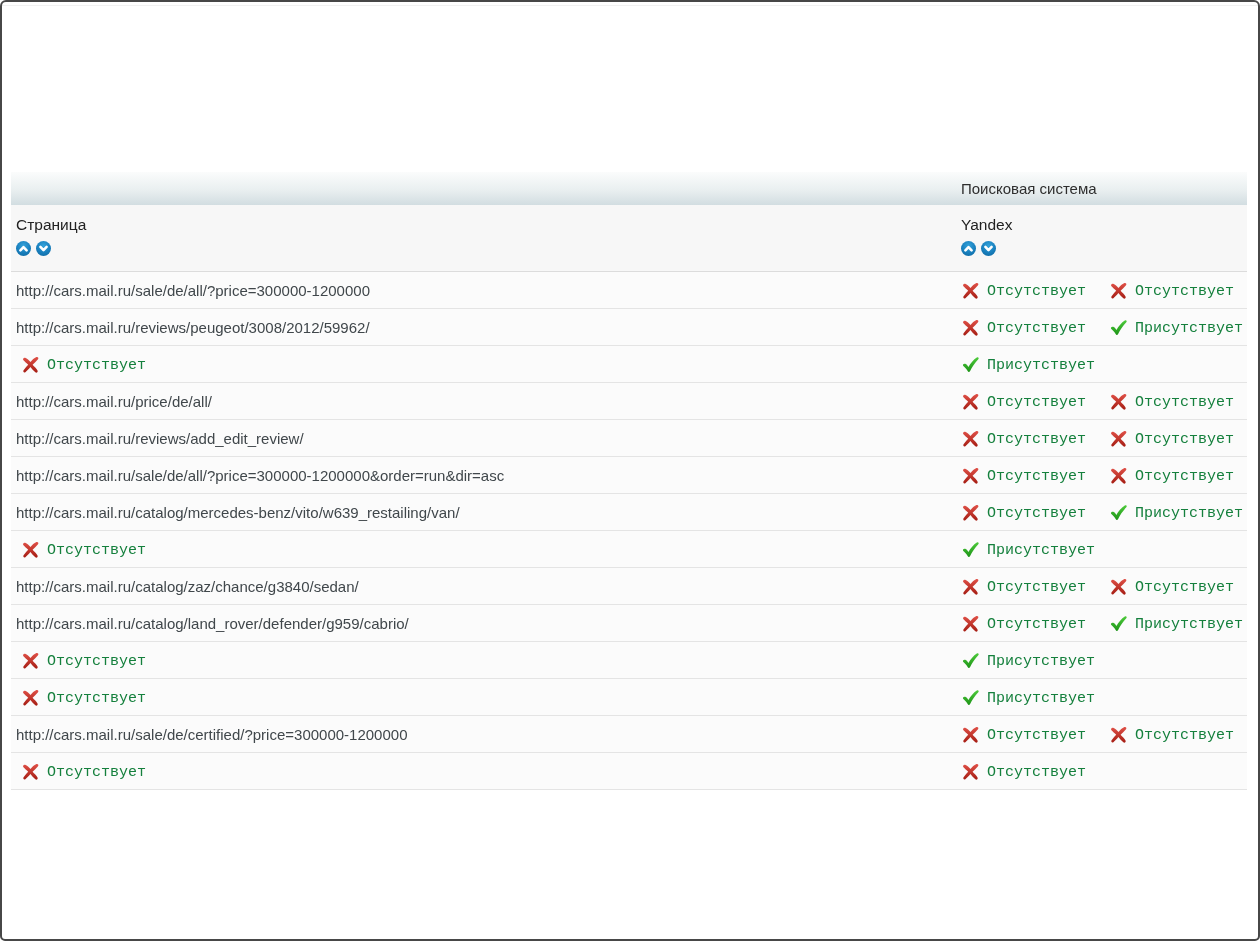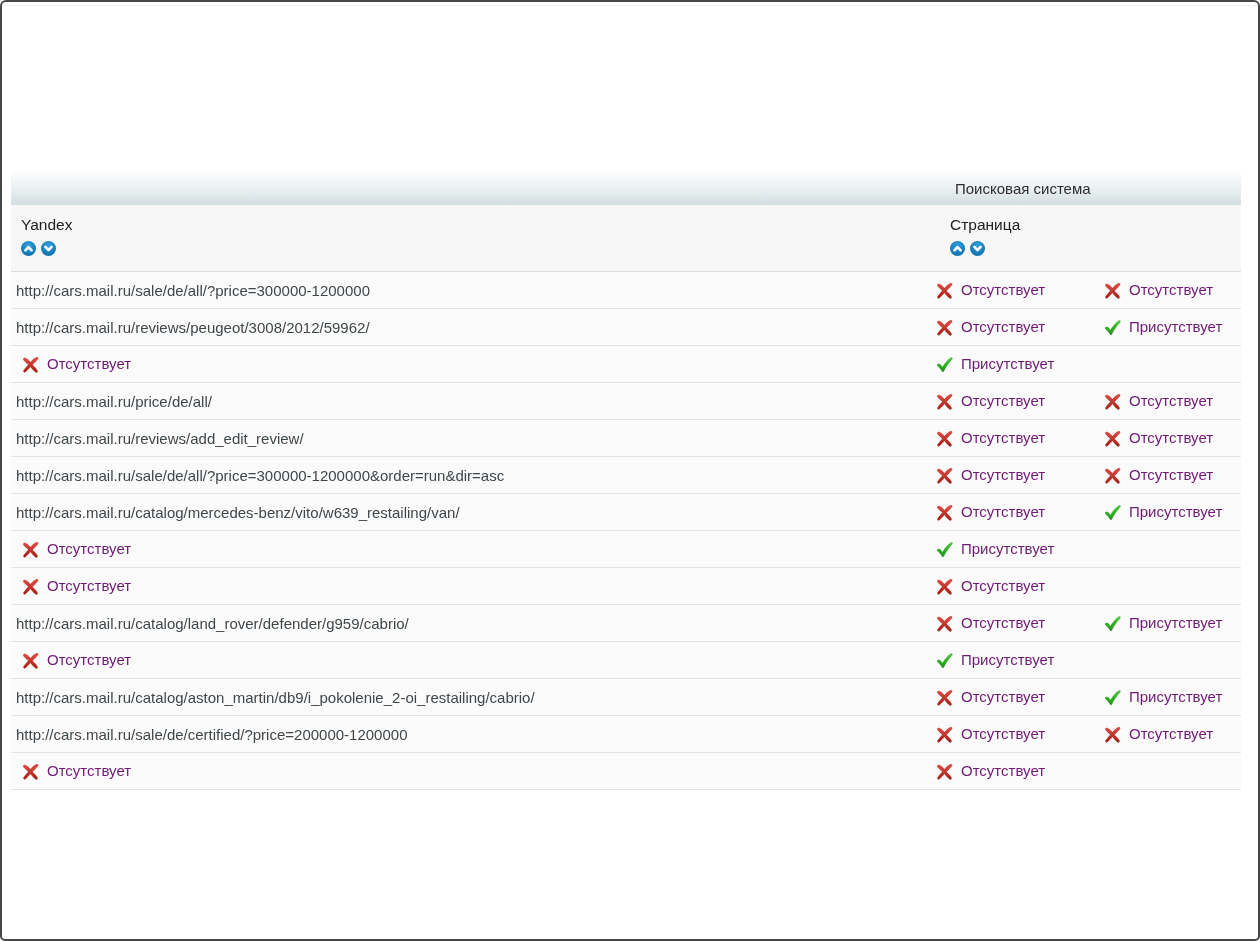--- a/index.html
+++ b/index.html
@@ -17,21 +17,21 @@
     border-radius: 6px 6px 5px 5px;
     pointer-events: none;
     z-index: 10;
   }
   .topline {
     position: absolute; left: 2px; right: 2px; top: 5px; height: 1px;
     background: #f1f1f1;
   }
   .table-wrap {
     position: absolute;
-    left: 11px; right: 19px; top: 172px;
+    left: 11px; right: 13px; top: 172px;
   }
   .tgrid { display: grid; grid-template-columns: 1fr 148px 148px; }
   .group-header {
     height: 33px;
     background: linear-gradient(180deg, #fbfcfc 0%, #e9eff0 55%, #d2dde1 100%);
     align-items: center;
     font-size: 15px; color: #2e2e2e;
   }
   .group-header .gh-label { grid-column: 2 / 4; padding-left: 10px; }
   .col-headers {
@@ -48,32 +48,32 @@
     width: 15px; height: 15px; padding: 0; margin: 0;
     border: none; background: transparent; cursor: pointer;
     display: block; line-height: 0;
   }
   .sortbtn svg { width: 15px; height: 15px; display: block; }
   .row {
     height: 37px;
     align-items: center;
     background: #fbfbfb;
     border-bottom: 1px solid #e4e4e4;
-    gap: 20px;
   }
   .cell.url {
     padding-left: 5px;
     font-size: 15px; color: #40474b;
     white-space: nowrap; overflow: hidden;
   }
   .cell.status {
-    display: flex; align-items: flex-start; gap: 7px;
+    display: flex; align-items: flex-end; gap: 7px;
     padding-left: 10px;
-    font-size: 15px; color: #701a75;
+    font-size: 15px; color: #15803d;
     white-space: nowrap;
+    font-family: Liberation Mono, monospace;
   }
   .sicon { width: 19px; height: 19px; flex: 0 0 19px; display: block; }
   .defs-hidden { position: absolute; width: 0; height: 0; overflow: hidden; }
 </style>
 </head>
 <body>
 
 <svg class="defs-hidden" aria-hidden="true">
   <defs>
     <radialGradient id="gBlue" cx="50%" cy="32%" r="75%">
@@ -114,50 +114,50 @@
 
 <div class="topline"></div>
 
 <div class="table-wrap">
 
   <div class="group-header tgrid">
     <span class="gh-label">Поисковая система</span>
   </div>
 
   <div class="col-headers tgrid">
+    <div class="hcell page">
+      <span class="hlabel">Страница</span>
+      <span class="sort-pair">
+        <button class="sortbtn">
+          <svg viewBox="0 0 15 15">
+              <use href="#ico-up"></use>
+            </svg>
+        </button>
+        <button class="sortbtn">
+          <svg viewBox="0 0 15 15">
+              <use href="#ico-down"></use>
+            </svg>
+        </button>
+      </span>
+    </div>
     <div class="hcell engine">
       <span class="hlabel">Yandex</span>
       <span class="sort-pair">
         <button class="sortbtn">
           <svg viewBox="0 0 15 15">
               <use href="#ico-up"></use>
             </svg>
         </button>
         <button class="sortbtn">
           <svg viewBox="0 0 15 15">
               <use href="#ico-down"></use>
             </svg>
         </button>
       </span>
     </div>
-    <div class="hcell page">
-      <span class="hlabel">Страница</span>
-      <span class="sort-pair">
-        <button class="sortbtn">
-          <svg viewBox="0 0 15 15">
-              <use href="#ico-up"></use>
-            </svg>
-        </button>
-        <button class="sortbtn">
-          <svg viewBox="0 0 15 15">
-              <use href="#ico-down"></use>
-            </svg>
-        </button>
-      </span>
-    </div>
   </div>
 
   <div>
   <div class="row tgrid">
     <div class="cell url">http://cars.mail.ru/sale/de/all/?price=300000-1200000</div>
     <div class="cell status yandex">
       <svg class="sicon" viewBox="0 0 20 20">
             <use href="#ico-cross"></use>
           </svg>
       <span class="stext">Отсутствует</span>
@@ -274,20 +274,21 @@
     </div>
     <div class="cell status google">
       <svg class="sicon" viewBox="0 0 20 20">
             <use href="#ico-check"></use>
           </svg>
       <span class="stext">Присутствует</span>
     </div>
   </div>
 
   <div class="row tgrid">
+    <div class="cell url">http://cars.mail.ru/catalog/zaz/chance/g3840/sedan/</div>
     <div class="cell status yandex">
       <svg class="sicon" viewBox="0 0 20 20">
             <use href="#ico-cross"></use>
           </svg>
       <span class="stext">Отсутствует</span>
     </div>
     <div class="cell status google">
       <svg class="sicon" viewBox="0 0 20 20">
             <use href="#ico-cross"></use>
           </svg>
@@ -320,37 +321,36 @@
     </div>
     <div class="cell status google">
       <svg class="sicon" viewBox="0 0 20 20">
             <use href="#ico-check"></use>
           </svg>
       <span class="stext">Присутствует</span>
     </div>
   </div>
 
   <div class="row tgrid">
-    <div class="cell url">http://cars.mail.ru/catalog/aston_martin/db9/i_pokolenie_2-oi_restailing/cabrio/</div>
-    <div class="cell status yandex">
-      <svg class="sicon" viewBox="0 0 20 20">
-            <use href="#ico-cross"></use>
-          </svg>
-      <span class="stext">Отсутствует</span>
-    </div>
-    <div class="cell status google">
-      <svg class="sicon" viewBox="0 0 20 20">
-            <use href="#ico-check"></use>
-          </svg>
-      <span class="stext">Присутствует</span>
-    </div>
-  </div>
-
-  <div class="row tgrid">
-    <div class="cell url">http://cars.mail.ru/sale/de/certified/?price=200000-1200000</div>
+    <div class="cell status yandex">
+      <svg class="sicon" viewBox="0 0 20 20">
+            <use href="#ico-cross"></use>
+          </svg>
+      <span class="stext">Отсутствует</span>
+    </div>
+    <div class="cell status google">
+      <svg class="sicon" viewBox="0 0 20 20">
+            <use href="#ico-check"></use>
+          </svg>
+      <span class="stext">Присутствует</span>
+    </div>
+  </div>
+
+  <div class="row tgrid">
+    <div class="cell url">http://cars.mail.ru/sale/de/certified/?price=300000-1200000</div>
     <div class="cell status yandex">
       <svg class="sicon" viewBox="0 0 20 20">
             <use href="#ico-cross"></use>
           </svg>
       <span class="stext">Отсутствует</span>
     </div>
     <div class="cell status google">
       <svg class="sicon" viewBox="0 0 20 20">
             <use href="#ico-cross"></use>
           </svg>

